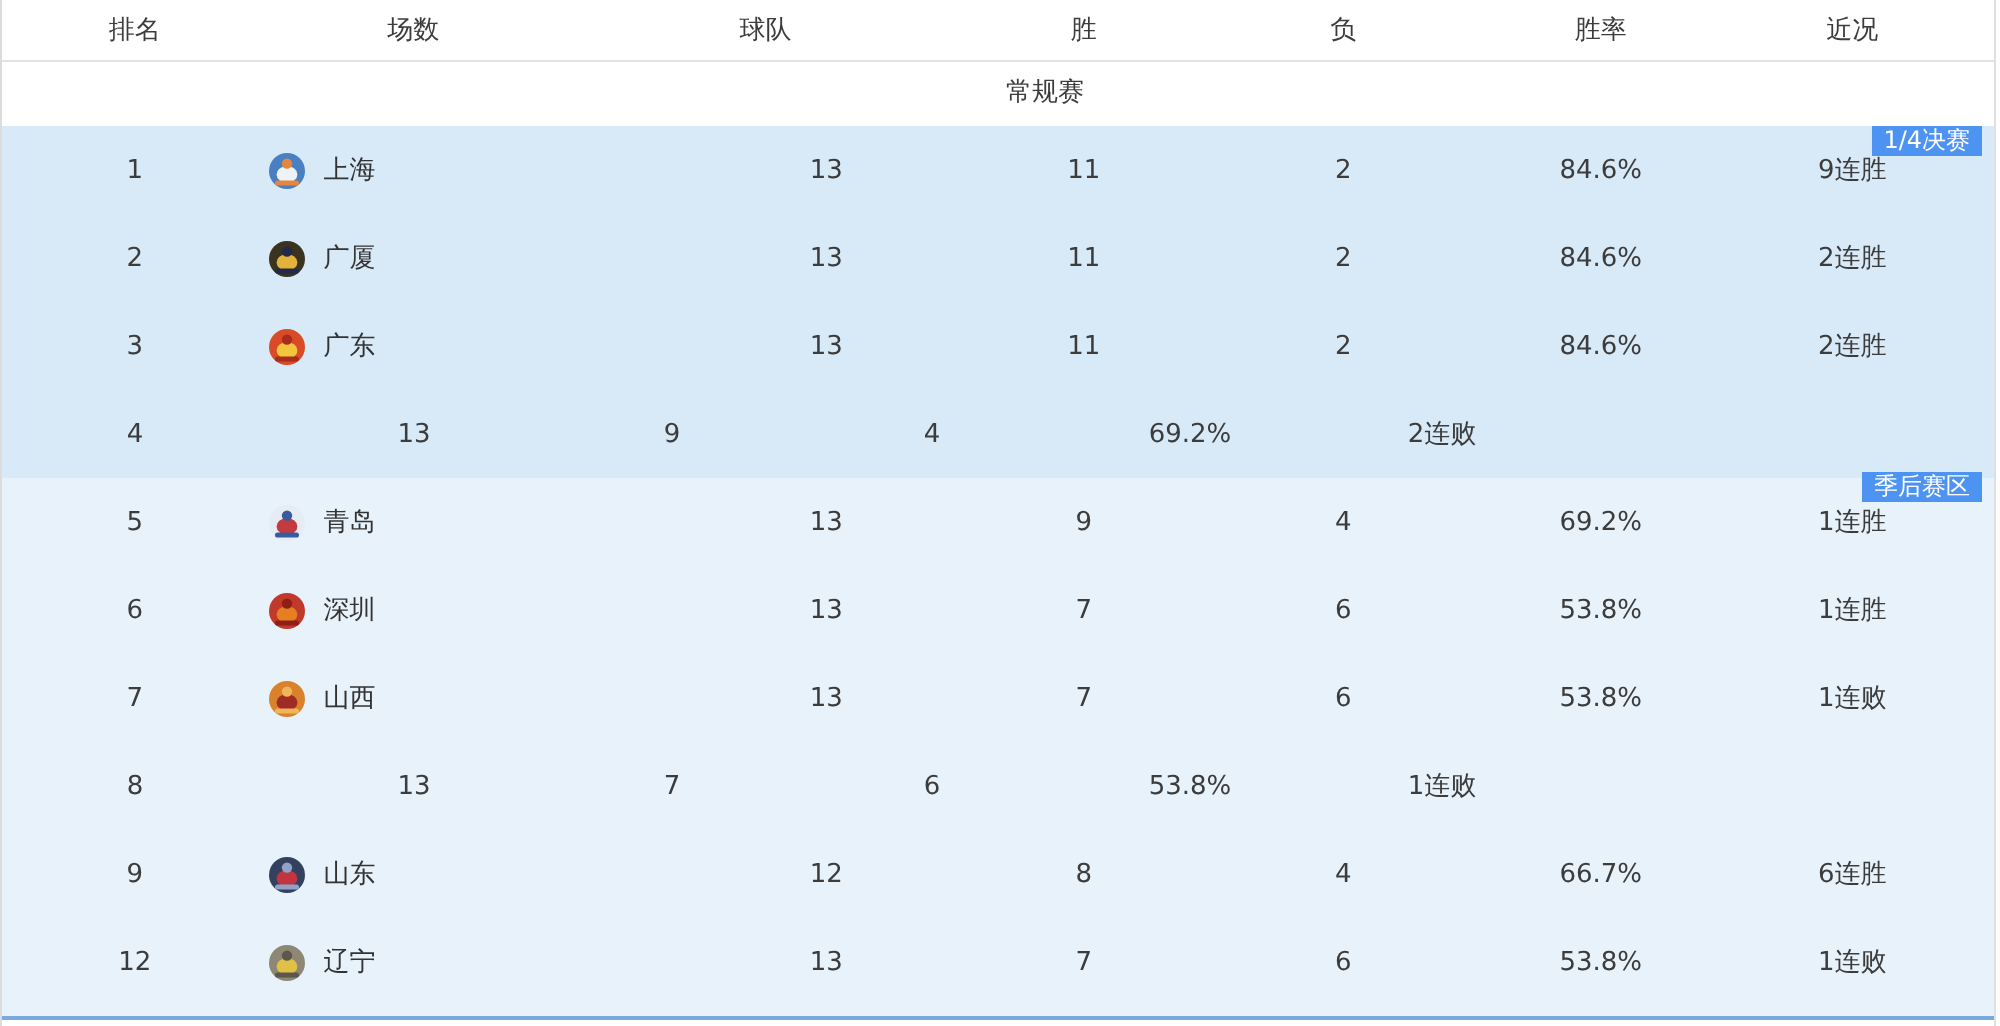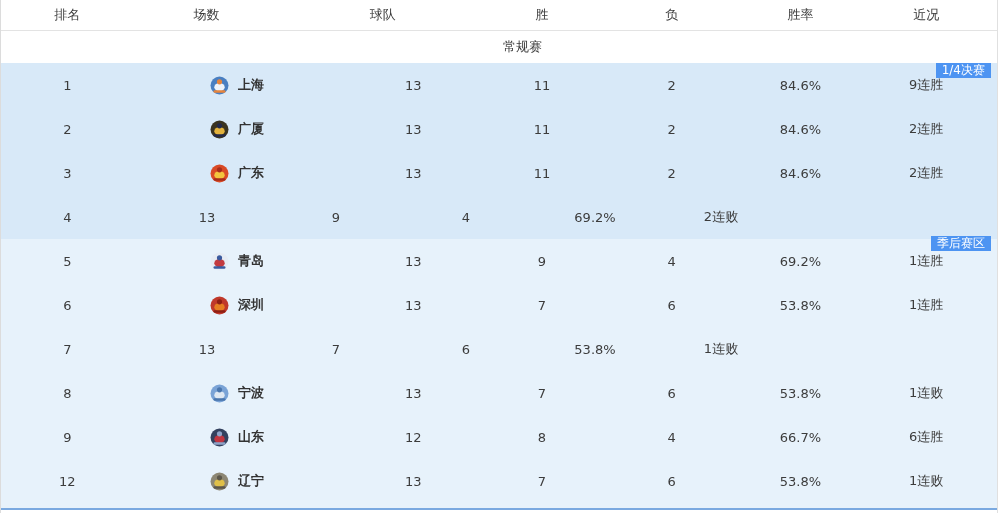--- a/index.html
+++ b/index.html
@@ -6,21 +6,21 @@
   body{font-family:"DejaVu Sans", sans-serif;width:1000px;height:513px;overflow:hidden;}
   .standings{position:relative;width:998px;height:513px;border-left:1px solid #dcdcdc;border-right:1px solid #e0e0e0;box-sizing:border-box;background:#fff;}
   .hdr-row{display:flex;align-items:center;height:30px;border-bottom:1px solid #e3e3e3;color:#3c3c3c;font-size:13px;}
   .cell{text-align:center;color:#3c3c3c;font-size:13px;white-space:nowrap;}
   .c0{width:133px}.c1{width:207px}.c2{width:146px}.c3{width:112px}.c4{width:148px}.c5{width:110px}.c6{width:142px}
   .subhdr{height:32px;line-height:32px;text-align:center;font-size:13px;color:#3c3c3c;background:#fff;padding-left:47px;}
   #rows-container{position:relative;}
   .row{display:flex;align-items:center;height:44px;}
   .row.zone-q{background:var(--zone-q-bg,#d8e9f8);}
   .row.zone-p{background:var(--zone-p-bg,#e7f2fb);}
-  .team{display:flex;align-items:center;justify-content:center;gap:9px;font-weight:bold;}
+  .team{display:flex;align-items:center;gap:9px;}
   .logo{width:19px;height:19px;display:inline-block;line-height:0;}
   .team-name{color:#333;}
   .zone-badge{position:absolute;right:6px;height:15px;line-height:15px;padding:0 6px;font-size:12px;
     background:var(--badge-bg,#4d94f2);color:var(--badge-text,#fff);z-index:5;}
   .badge-1{top:0;}
   .badge-2{top:173px;}
   .zone-filler{height:5px;background:var(--zone-p-bg,#e7f2fb);}
   .bottom-line{height:2px;background:var(--line-color,#7aa9e0);margin-top:0;}
 </style>
 </head>
@@ -138,38 +138,38 @@
     </div>
     <div class="cell c2">13</div>
     <div class="cell c3">7</div>
     <div class="cell c4">6</div>
     <div class="cell c5">53.8%</div>
     <div class="cell c6">1连胜</div>
   </div>
 
   <div class="row zone-p">
     <div class="cell c0">7</div>
+    <div class="cell c1 team">
+      <span class="logo"><svg width="19" height="19" viewBox="0 0 19 19">
+              <circle cx="9.5" cy="9.5" r="9" fill="#d9822b"></circle>
+              <ellipse cx="9.5" cy="11.2" rx="5.2" ry="4.1" fill="#9e2b25"></ellipse>
+              <circle cx="9.5" cy="5.8" r="2.6" fill="#f0b45a"></circle>
+              <rect x="3.5" y="14.2" width="12" height="2.6" rx="1.3" fill="#f0b45a"></rect>
+            </svg></span>
+      <span class="team-name cell">山西</span>
+    </div>
     <div class="cell c2">13</div>
     <div class="cell c3">7</div>
     <div class="cell c4">6</div>
     <div class="cell c5">53.8%</div>
     <div class="cell c6">1连败</div>
   </div>
 
   <div class="row zone-p">
     <div class="cell c0">8</div>
-    <div class="cell c1 team">
-      <span class="logo"><svg width="19" height="19" viewBox="0 0 19 19">
-              <circle cx="9.5" cy="9.5" r="9" fill="#7aa3d6"></circle>
-              <ellipse cx="9.5" cy="11.2" rx="5.2" ry="4.1" fill="#dfe8f2"></ellipse>
-              <circle cx="9.5" cy="5.8" r="2.6" fill="#4a76ad"></circle>
-              <rect x="3.5" y="14.2" width="12" height="2.6" rx="1.3" fill="#4a76ad"></rect>
-            </svg></span>
-      <span class="team-name cell">宁波</span>
-    </div>
     <div class="cell c2">13</div>
     <div class="cell c3">7</div>
     <div class="cell c4">6</div>
     <div class="cell c5">53.8%</div>
     <div class="cell c6">1连败</div>
   </div>
 
   <div class="row zone-p">
     <div class="cell c0">9</div>
     <div class="cell c1 team">

